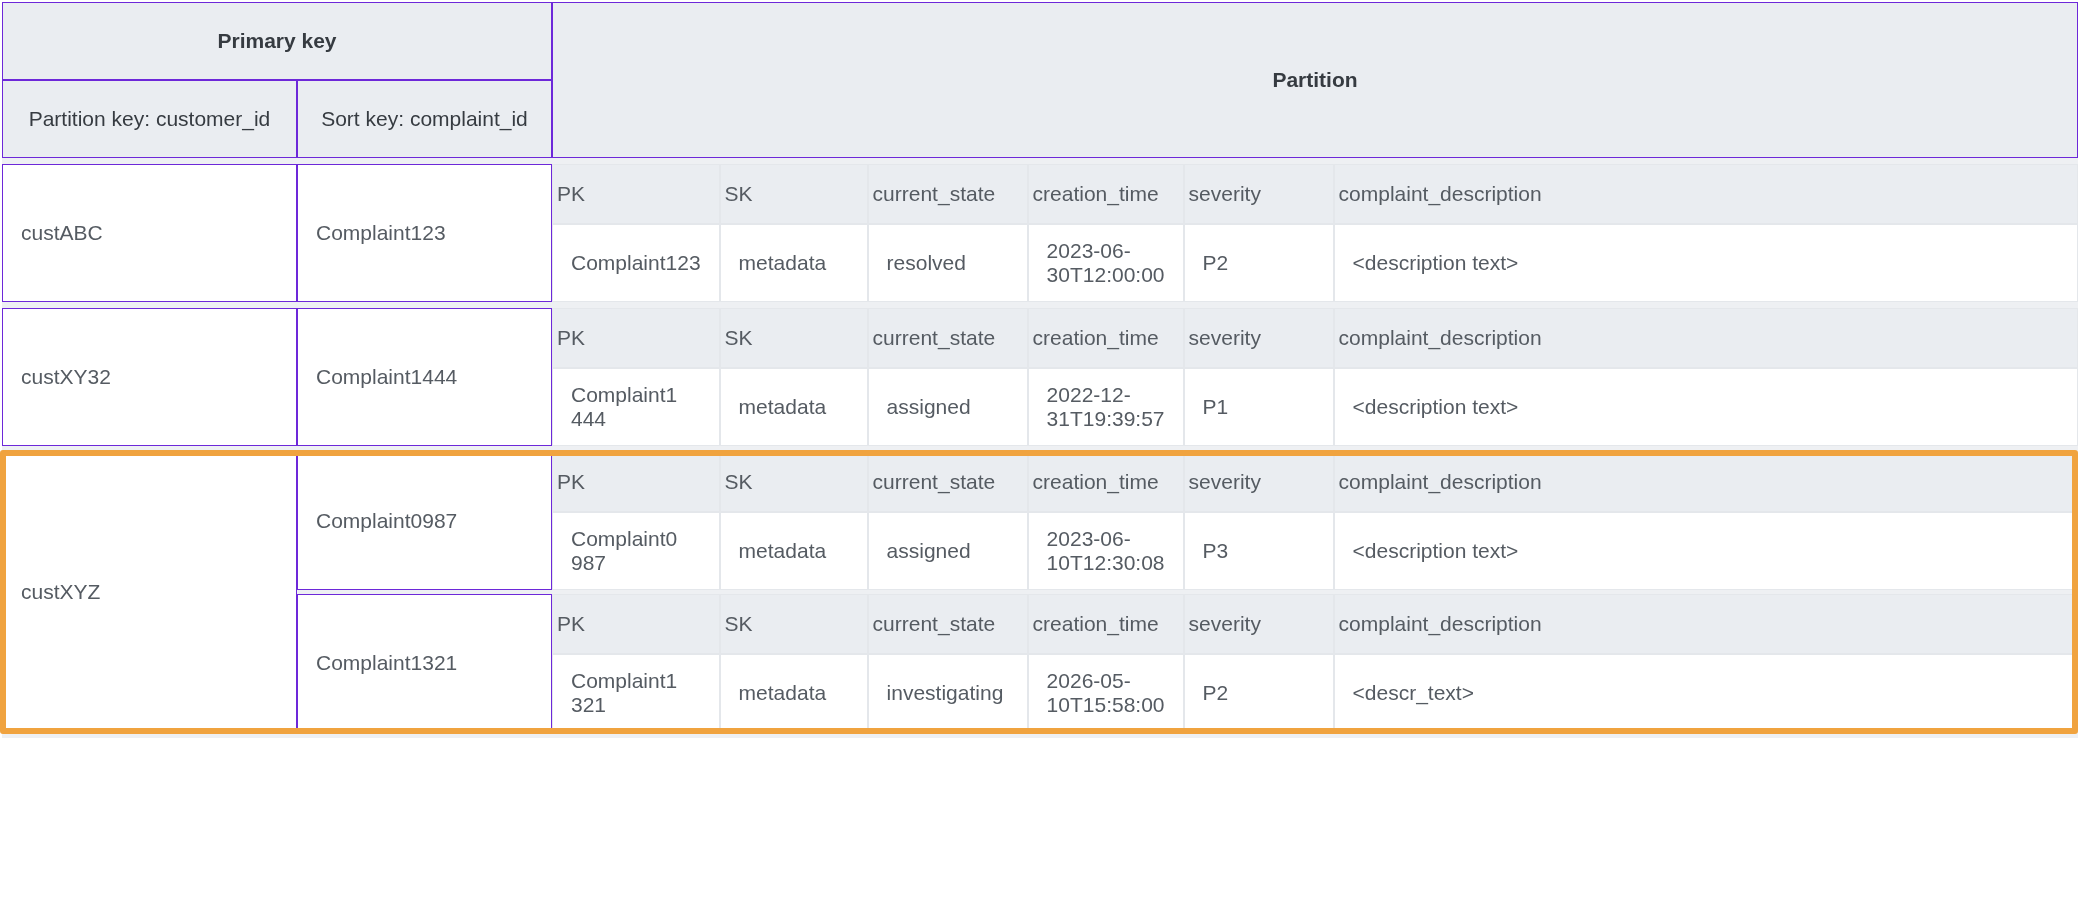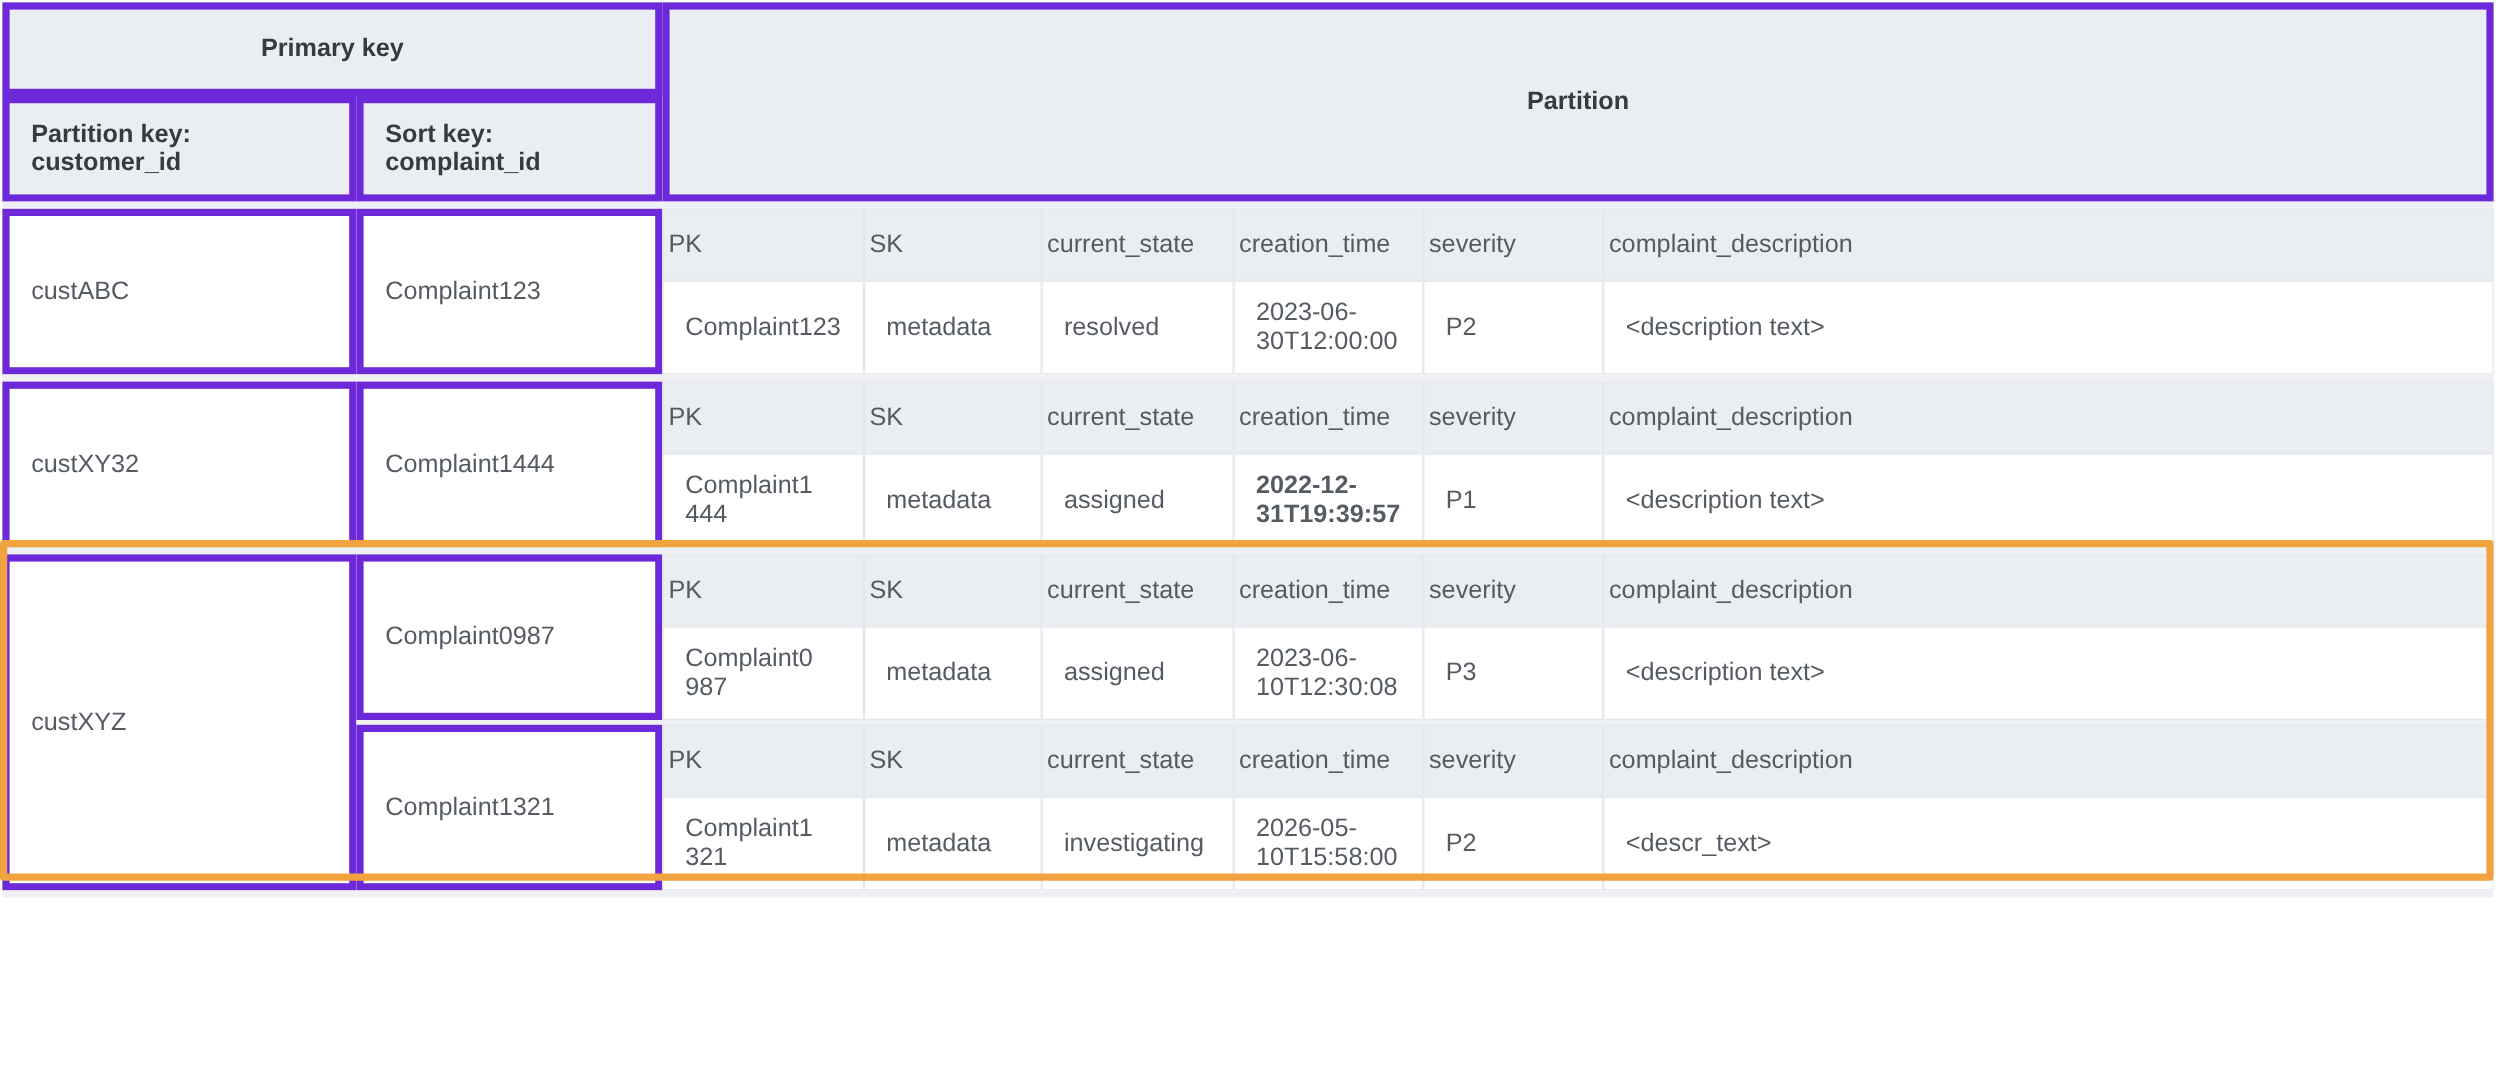--- a/index.html
+++ b/index.html
@@ -23,28 +23,28 @@
     color: #363b41;
     font-weight: 600;
   }
   .hdr-top {
     height: 78px;
   }
   .hdr-bot {
     height: 78px;
   }
   .cell {
-    border: 6px solid #6d28d9;
+    border: 1px solid #6d28d9;
     padding: 14px 18px;
     vertical-align: middle;
     margin-left: 16px;
   }
   .center { text-align: center; }
   .bold  { font-weight: 700; }
-  .semibold { font-weight: 700; }
+  .semibold { font-weight: 400; text-align: center; }
 
   .pk-col { width: 295px; }
   .sk-col { width: 255px; }
 
   .attr-hdr {
     background: #eaedf1;
     color: #555b62;
     padding: 14px 4px;
     border: 1px solid #e4e7eb;
     height: 60px;
@@ -142,21 +142,21 @@
           <td class="attr-hdr">current_state</td>
           <td class="attr-hdr">creation_time</td>
           <td class="attr-hdr">severity</td>
           <td class="attr-hdr">complaint_description</td>
         </tr>
         <tr>
           <td class="attr-val" style="white-space: pre-line;">Complaint1
 444</td>
           <td class="attr-val">metadata</td>
           <td class="attr-val">assigned</td>
-          <td class="attr-val" style="white-space: pre-line; font-weight: bold;">2022-12-
+          <td class="attr-val" style="white-space: pre-line;">2022-12-
 31T19:39:57</td>
           <td class="attr-val">P1</td>
           <td class="attr-val">&lt;description text&gt;</td>
         </tr>
         <tr class="gap-row">
           <td colspan="8"></td>
         </tr>
         <tr>
           <td rowspan="5" class="cell pkcell highlight-partition">custXYZ</td>
           <td rowspan="2" class="cell pkcell">Complaint0987</td>

